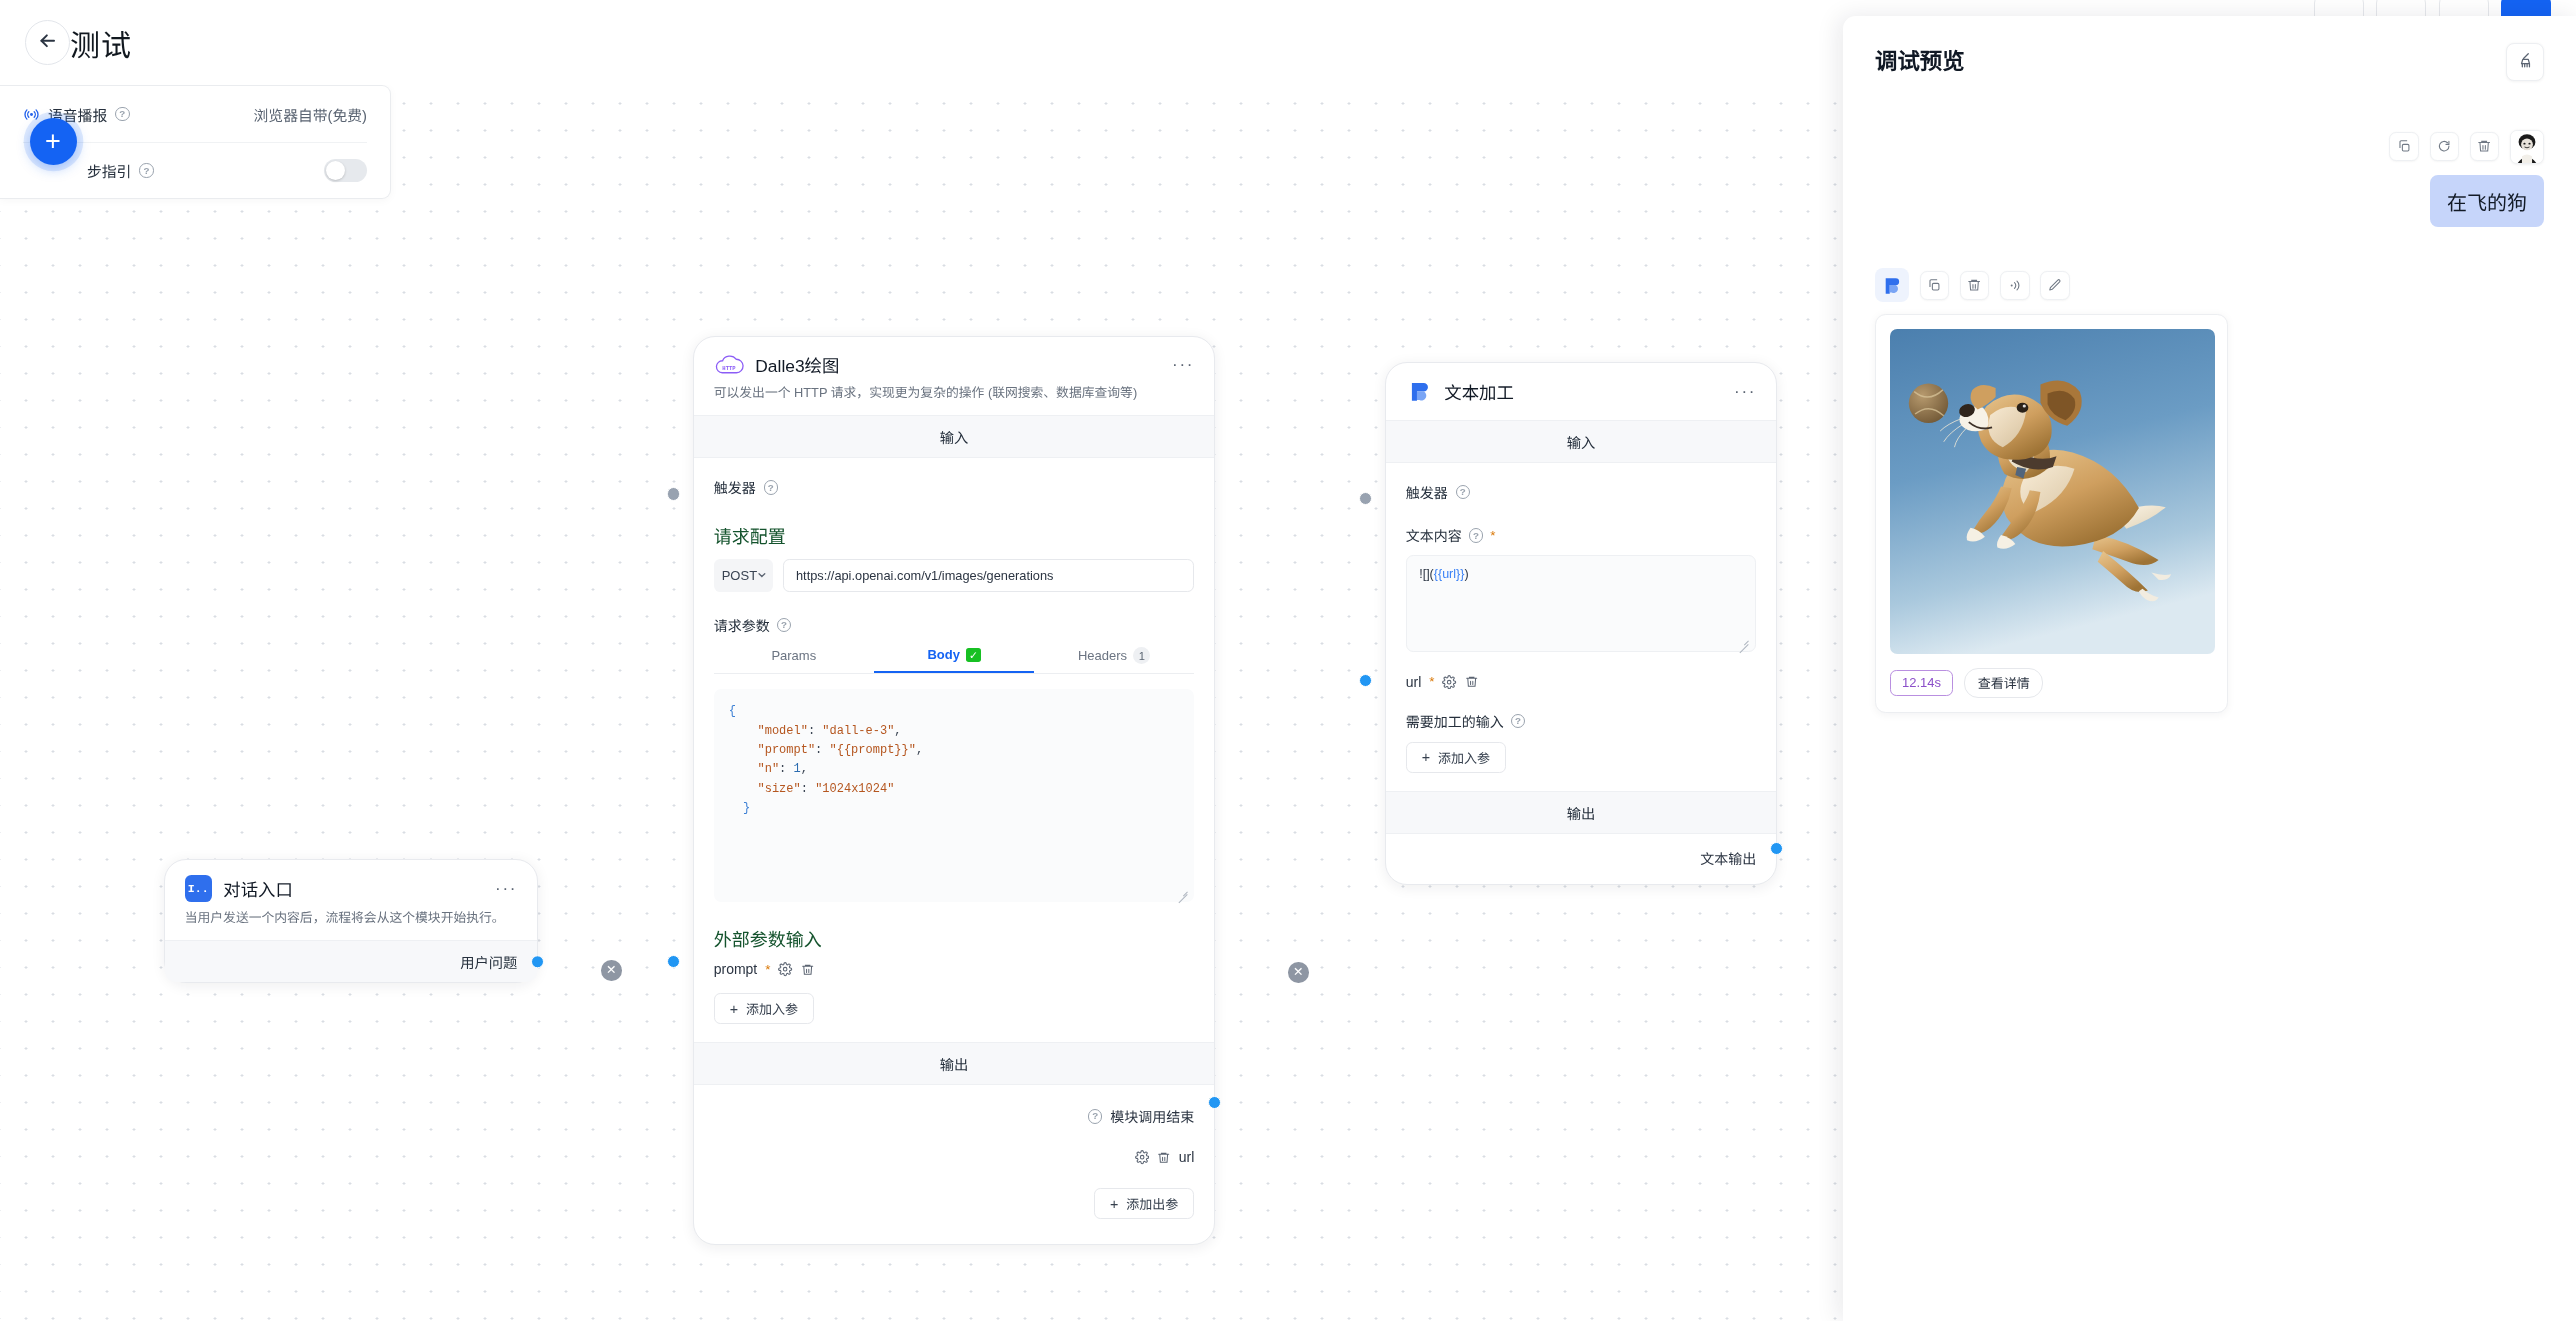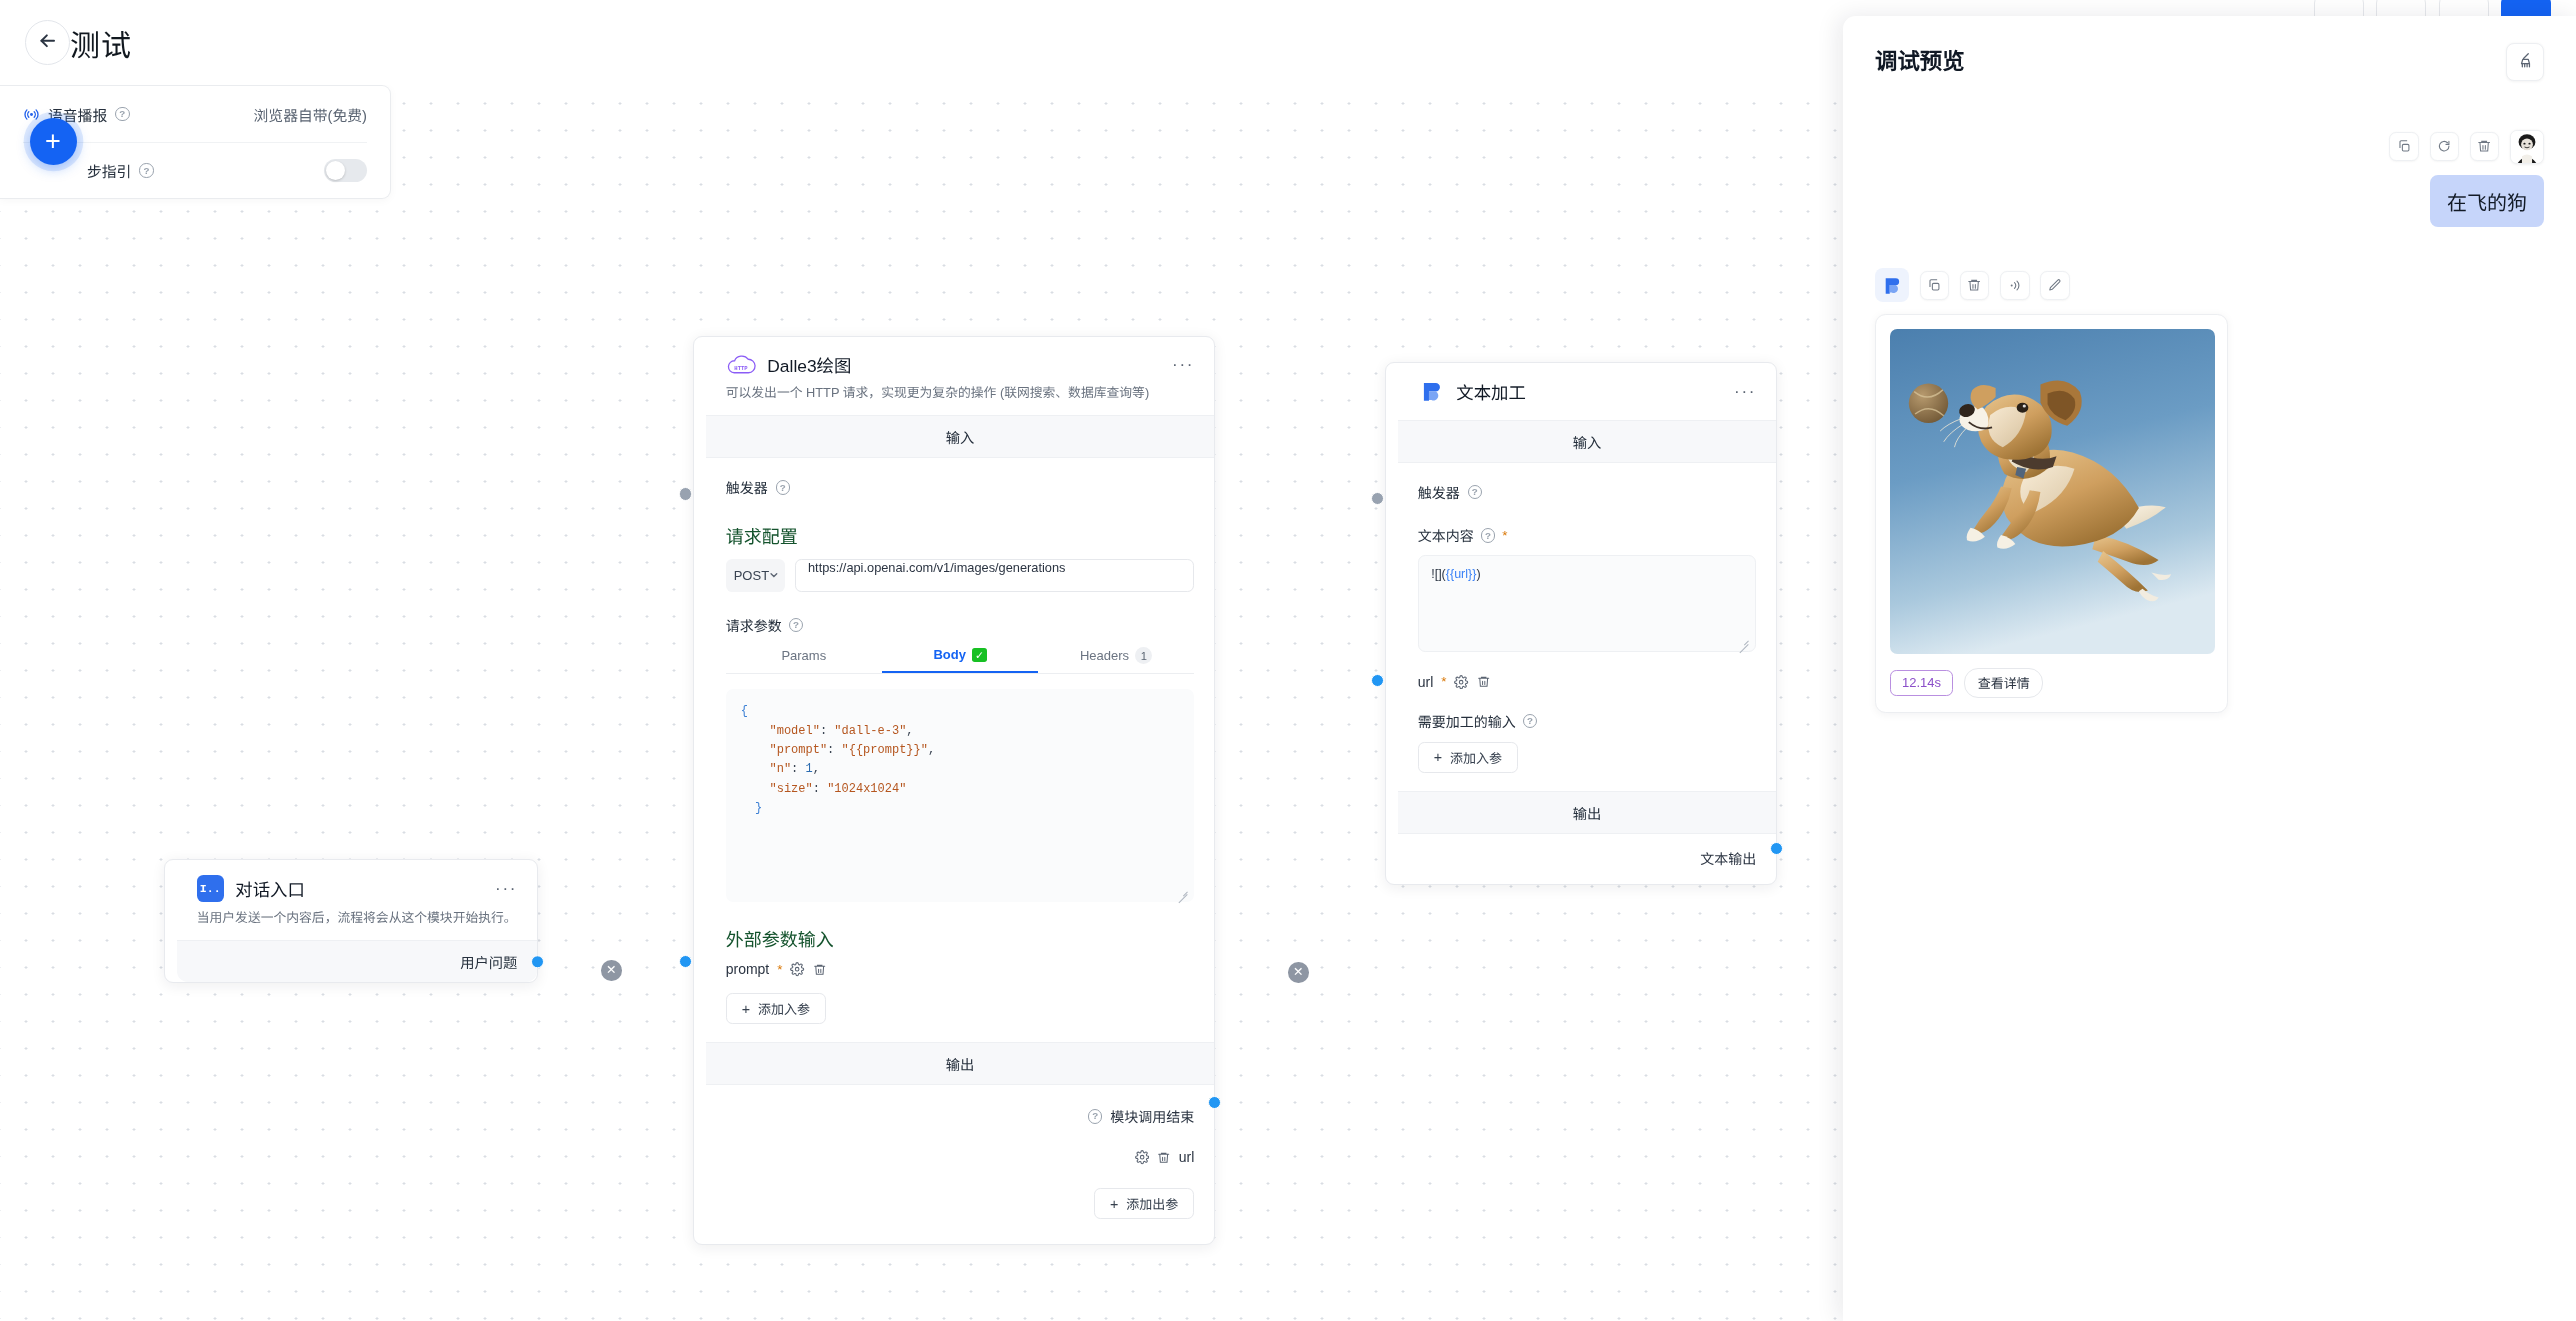--- a/index.html
+++ b/index.html
@@ -84,24 +84,23 @@
     font-size: 27px; font-weight: 300; line-height: 1;
     box-shadow: 0 0 0 6.3px rgba(20,99,243,0.13), 0 3.6px 12.5px rgba(20,99,243,.35);
     cursor: pointer; z-index: 45;
   }
 
   
   .node {
     position: absolute;
     background: #ffffff;
     border: 0.9px solid #e8eaee;
-    border-radius: 9px;
+    border-radius: 22px;
     box-shadow: 0 2.7px 14.3px rgba(22,31,46,0.07);
     z-index: 20;
-    padding-left: 12px;
   }
   .node-head { padding: 15px 19.7px 12.5px 19.7px; }
   .node-head-top { display: flex; align-items: center; gap: 11.6px; }
   .node-title { font-size: 17.4px; color: #111925; font-weight: 400; }
   .node-desc { margin-top: 7.2px; font-size: 12.8px; color: #69727f; line-height: 1.45; }
   .node-dots {
     margin-left: auto; color: #5b6472; font-size: 17px; letter-spacing: 1.8px;
     line-height: 9px; cursor: pointer; user-select: none;
   }
   .node-band {
@@ -128,21 +127,21 @@
 
   
   .req-row { display: flex; gap: 10.7px; margin-bottom: 23px; }
   .method-sel {
     width: 59px; height: 33px; border-radius: 6.3px; background: #f4f5f7;
     display: flex; align-items: center; justify-content: space-between;
     padding: 0 8px; font-size: 13px; color: #394352; cursor: pointer;
   }
   .url-input {
     flex: 1; height: 33px; border: 0.9px solid #e6e8ec; border-radius: 6.3px;
-    background: #fff; display: flex; align-items: flex-start; padding: 0 11.6px;
+    background: #fff; display: flex; align-items: center; padding: 0 11.6px;
     font-size: 12.8px; color: #2b3442;
   }
 
   
   .tabs { display: flex; margin-top: 12.5px; border-bottom: 0.9px solid #eceef1; }
   .tab {
     flex: 1; text-align: center; padding-bottom: 9px; font-size: 13px;
     color: #6b7482; cursor: pointer; display: flex; align-items: center;
     justify-content: center; gap: 6.3px;
   }

